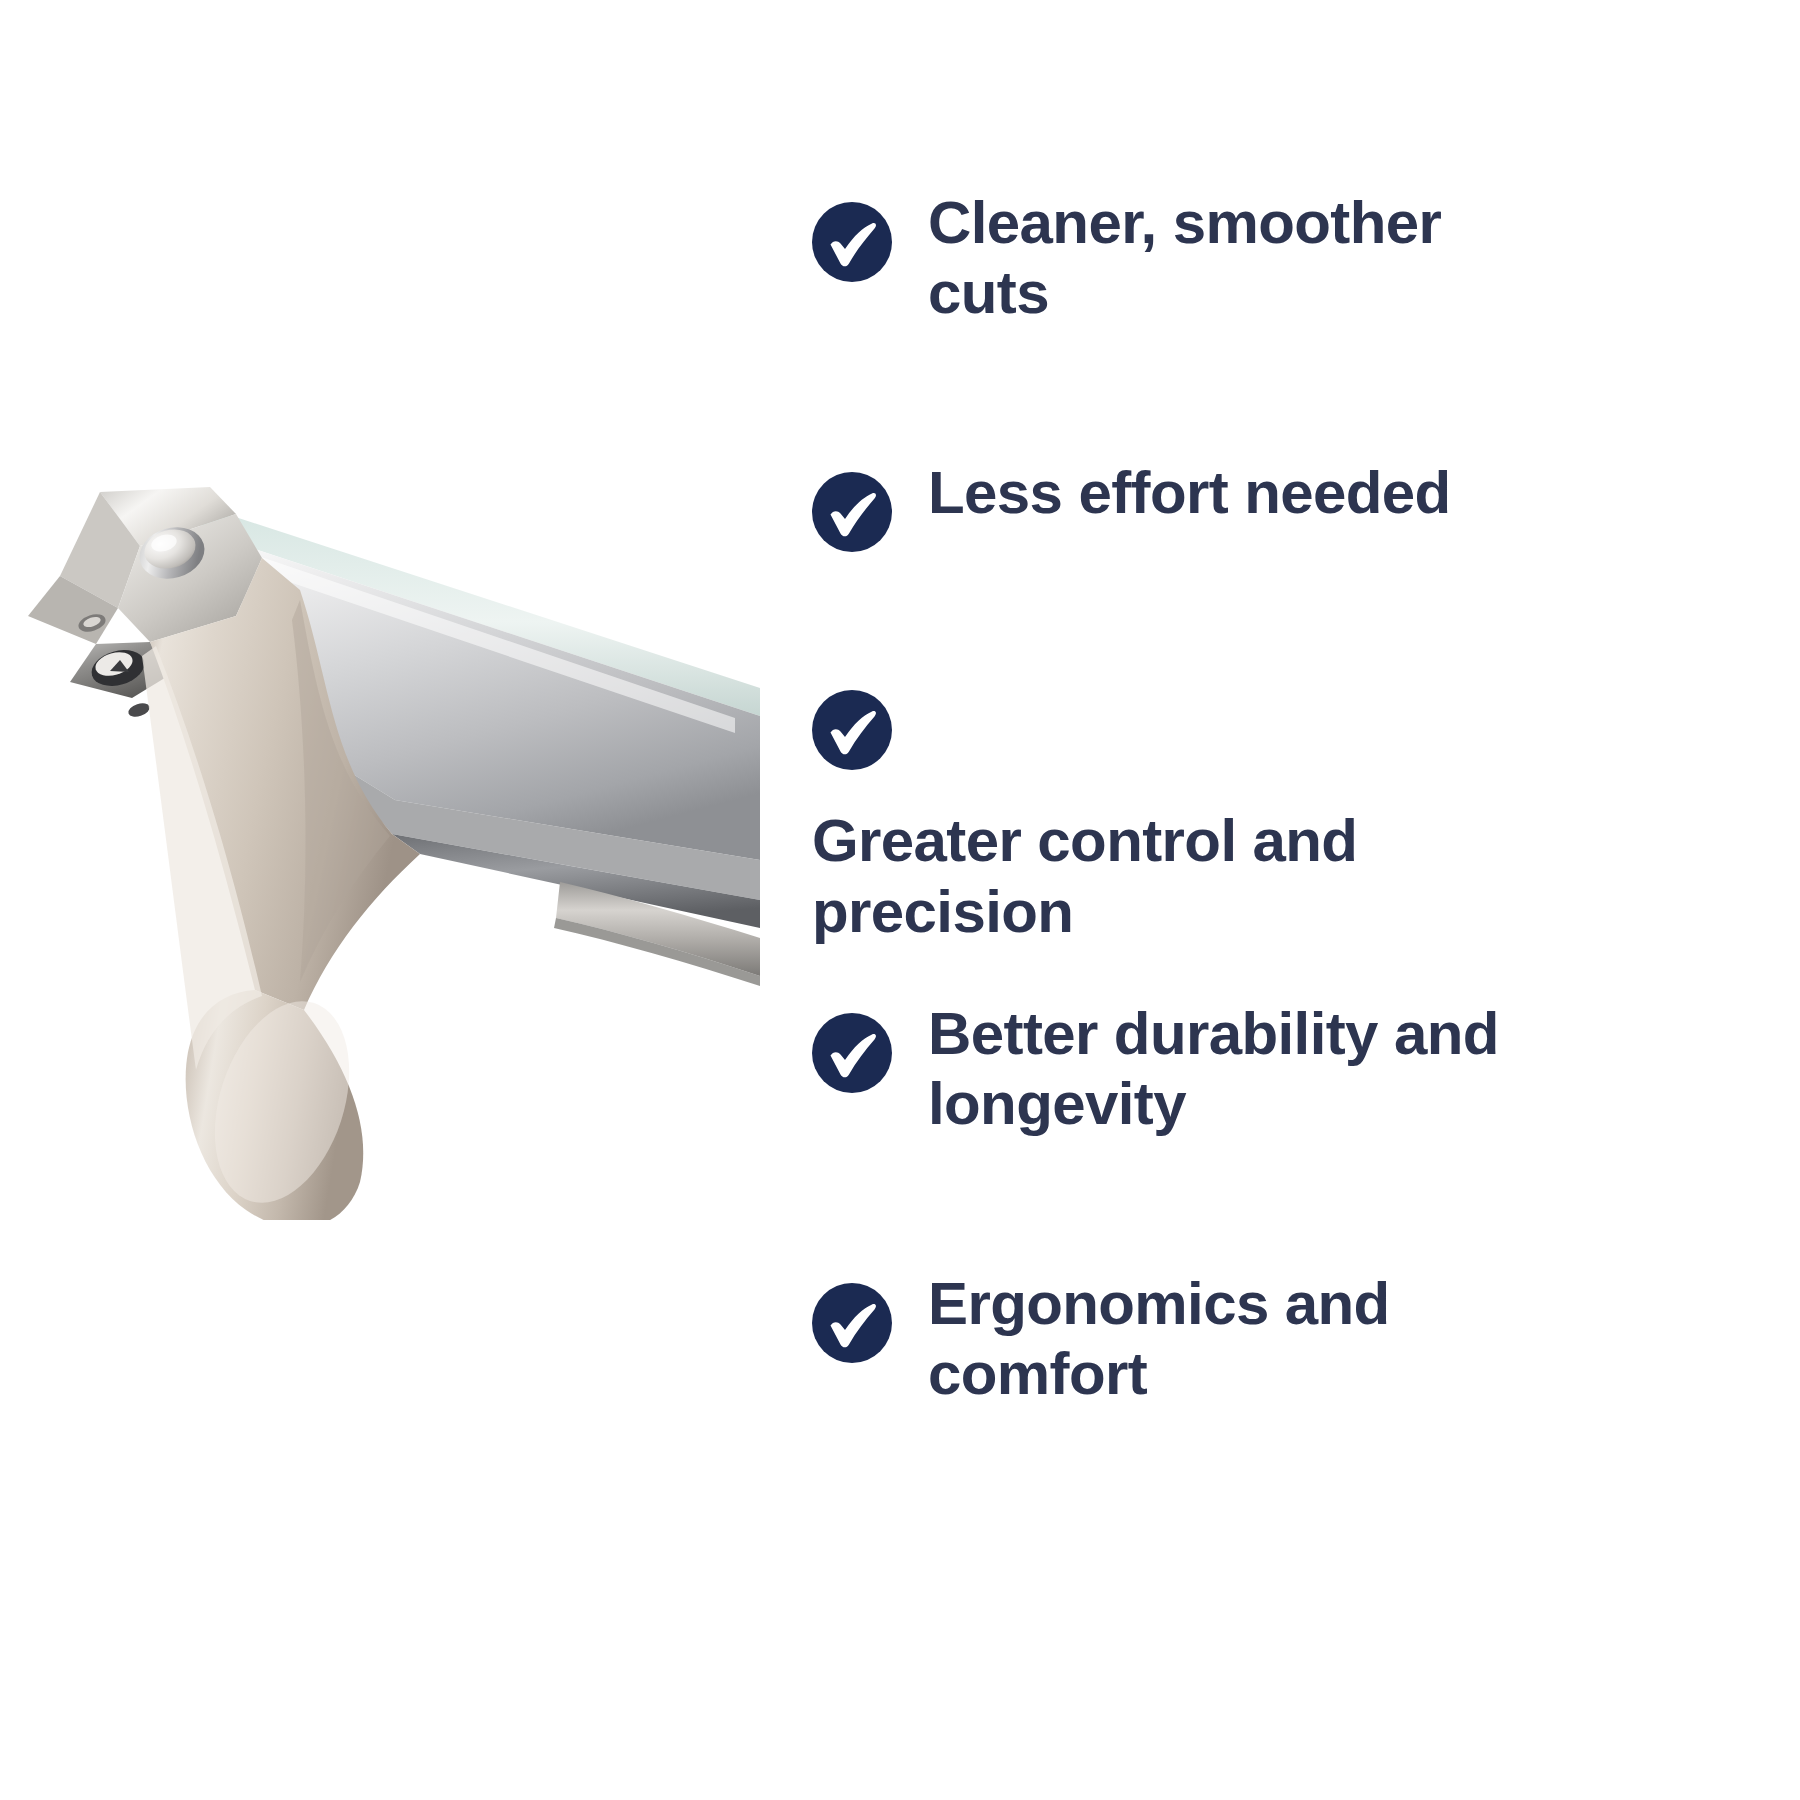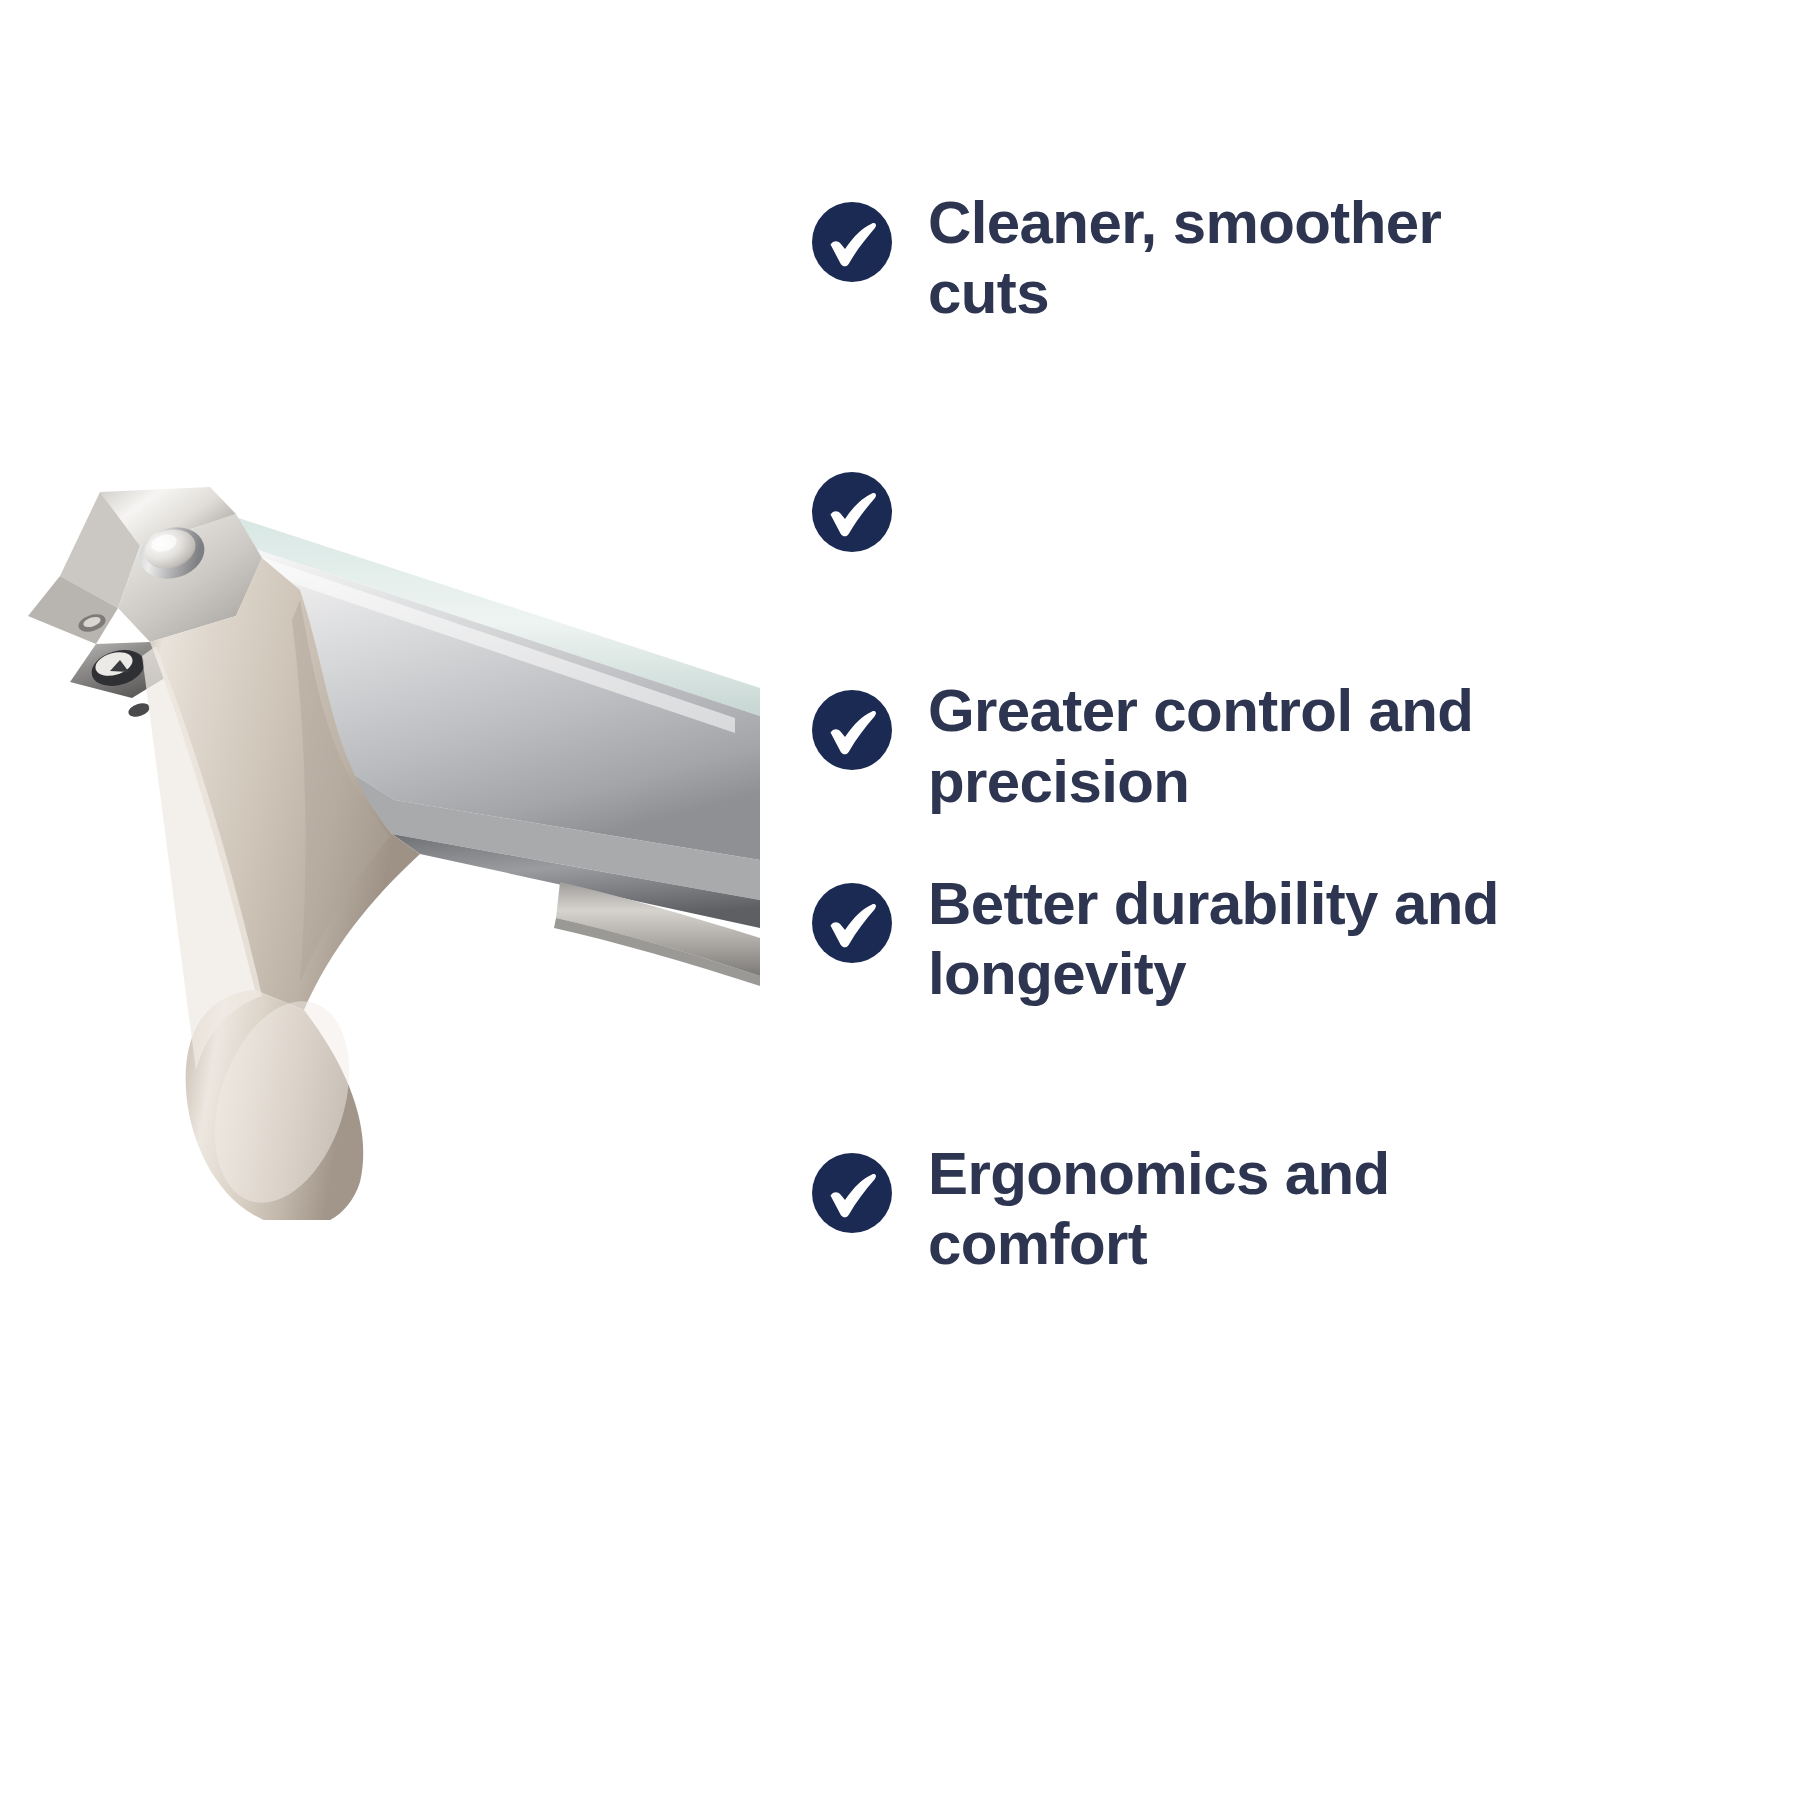--- a/index.html
+++ b/index.html
@@ -44,21 +44,21 @@
   }
 
   .benefit-row {
     display: flex;
     align-items: flex-start;
     gap: 36px;
     margin-bottom: 0;
   }
   .benefit-row.r0 { margin-top: 38px; }
   .benefit-row.r1 { margin-top: 102px; }
-  .benefit-row.r2 { margin-top: 96px; }
+  .benefit-row.r2 { margin-top: 96px; flex-direction: column; }
   .benefit-row.r3 { margin-top: 24px; }
   .benefit-row.r4 { margin-top: 102px; }
 
   .check-badge {
     flex: 0 0 auto;
     position: relative;
     width: 80px;
     height: 80px;
     margin-top: 14px;
   }
@@ -246,20 +246,21 @@
 
     <li class="benefit-row r1">
       <span class="check-badge">
         <svg viewBox="0 0 80 80" aria-hidden="true">
           <circle cx="40" cy="40" r="40" fill="#1b2a52"></circle>
           <path d="M18.5 42.5 C21 38.5 25.5 38 28.5 41.5 L33 47 C42 33.5 51 25.5 60 21.5
                    C63.5 20 65.5 23 62.5 26.5 C53 37.5 44 49 37 61.5
                    C34.5 65.5 30.5 65 28.5 61.5 Z" fill="#ffffff"></path>
         </svg>
       </span>
+      <span class="benefit-text">Less effort needed</span>
     </li>
 
     <li class="benefit-row r2">
       <span class="check-badge">
         <svg viewBox="0 0 80 80" aria-hidden="true">
           <circle cx="40" cy="40" r="40" fill="#1b2a52"></circle>
           <path d="M18.5 42.5 C21 38.5 25.5 38 28.5 41.5 L33 47 C42 33.5 51 25.5 60 21.5
                    C63.5 20 65.5 23 62.5 26.5 C53 37.5 44 49 37 61.5
                    C34.5 65.5 30.5 65 28.5 61.5 Z" fill="#ffffff"></path>
         </svg>

